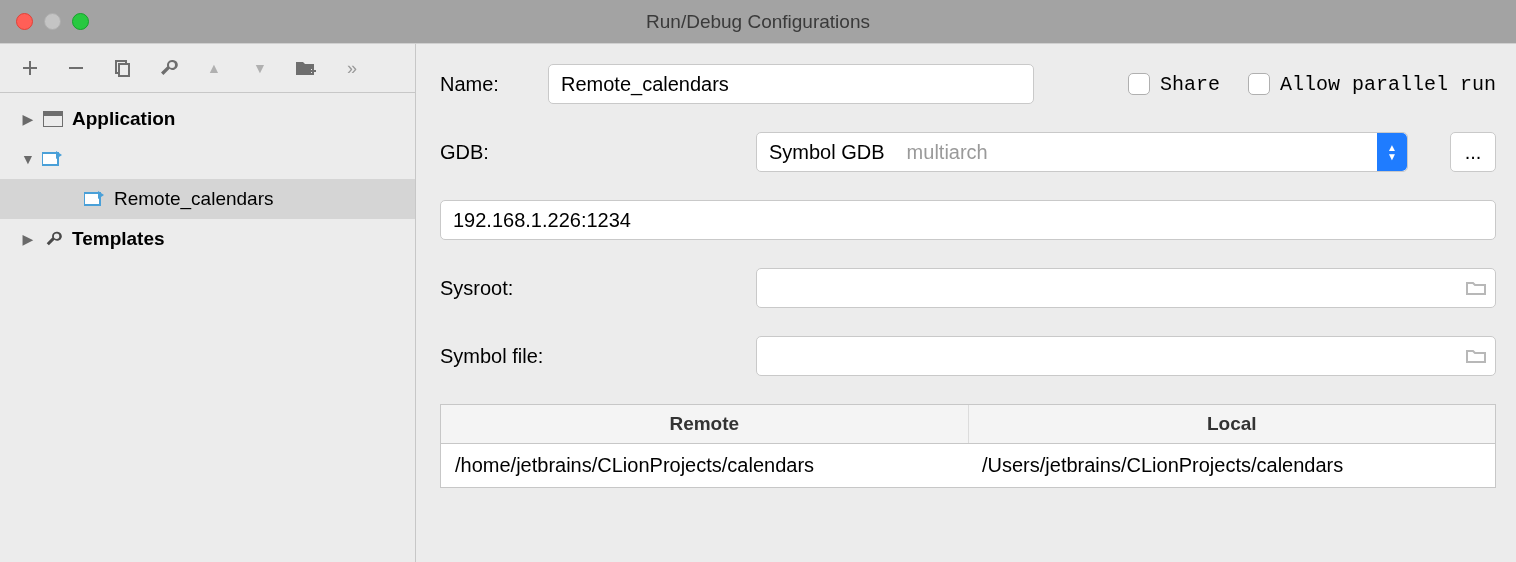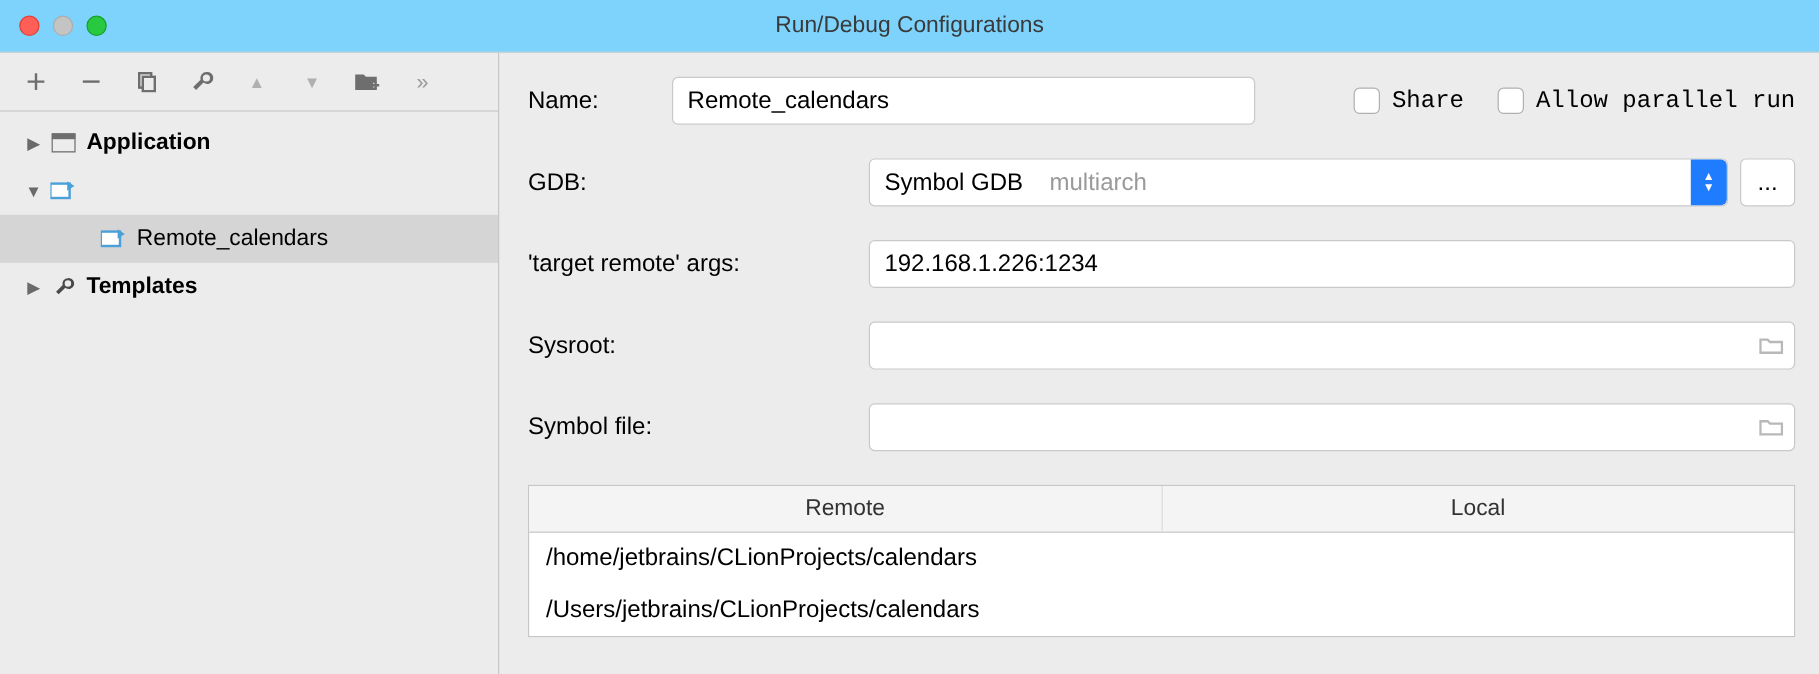--- a/index.html
+++ b/index.html
@@ -10,21 +10,21 @@
   width: 1516px;
   height: 562px;
   overflow: hidden;
   color: #000;
 }
 .titlebar {
   height: 44px;
   display: flex;
   align-items: center;
   border-bottom: 1px solid #d0d0d0;
-  background: #7dd3fc;
+  background: #a3a3a3;
   position: relative;
 }
 .traffic-lights {
   display: flex;
   gap: 11px;
   padding-left: 16px;
 }
 .traffic-light { width: 17px; height: 17px; border-radius: 50%; }
 .tl-red { background: #ff5f57; border: 0.5px solid #e14138; }
 .tl-yellow { background: #c4c4c4; border: 0.5px solid #adadad; }
@@ -99,38 +99,39 @@
 .tree-label.bold { font-weight: 600; }
 .tree-row.child { padding-left: 78px; }
 .content {
   flex: 1;
   padding: 20px 20px 0 24px;
 }
 .row {
   display: flex;
   align-items: center;
   margin-bottom: 28px;
+  gap: 32px;
 }
 .label {
   width: 284px;
   font-size: 20px;
   color: #000;
 }
 input.textfield, .selectbox {
   height: 40px;
   border: 1px solid #c9c9c9;
   border-radius: 5px;
   background: #fff;
   font-size: 20px;
   padding: 0 12px;
   color: #000;
 }
 .name-row .label { width: 108px; }
 .name-row input.textfield { width: 486px; }
-.name-row { gap: 12px; }
+.name-row { gap: 0; }
 .checks {
   margin-left: auto;
   display: flex;
   align-items: center;
   gap: 28px;
   font-family: Liberation Mono, monospace;
 }
 .check {
   display: flex;
   align-items: center;
@@ -193,33 +194,33 @@
   margin: 4px 0 12px 0;
 }
 .table {
   border: 1px solid #c7c7c7;
   background: #fff;
 }
 .thead {
   display: flex;
   background: #f4f4f4;
   border-bottom: 1px solid #c7c7c7;
+  font-weight: bold;
 }
 .th {
   flex: 1;
   text-align: center;
   padding: 8px 0;
   font-size: 19px;
   color: #333;
   border-right: 1px solid #dcdcdc;
 }
 .th:last-child { border-right: none; }
 .trow {
   display: flex;
-  flex-direction: column;
 }
 .td {
   flex: 1;
   padding: 10px 14px;
   font-size: 20px;
   border-right: 1px solid transparent;
 }
 svg { display: block; }
 </style>
 </head>
@@ -334,21 +335,20 @@
         <span class="sel-hint">multiarch</span>
         <div class="sel-arrows">
             <span>▲</span>
             <span>▼</span>
           </div>
       </div>
       <div class="ellipsis-btn">...</div>
     </div>
 
     <div class="row">
-      <div class="label">'target remote' args:</div>
       <div class="wide-input">
         <input class="textfield" value="192.168.1.226:1234" style="">
       </div>
     </div>
 
     <div class="row">
       <div class="label">Sysroot:</div>
       <div class="wide-input">
         <input class="textfield" value="" style="">
         <span class="folder-inside">

